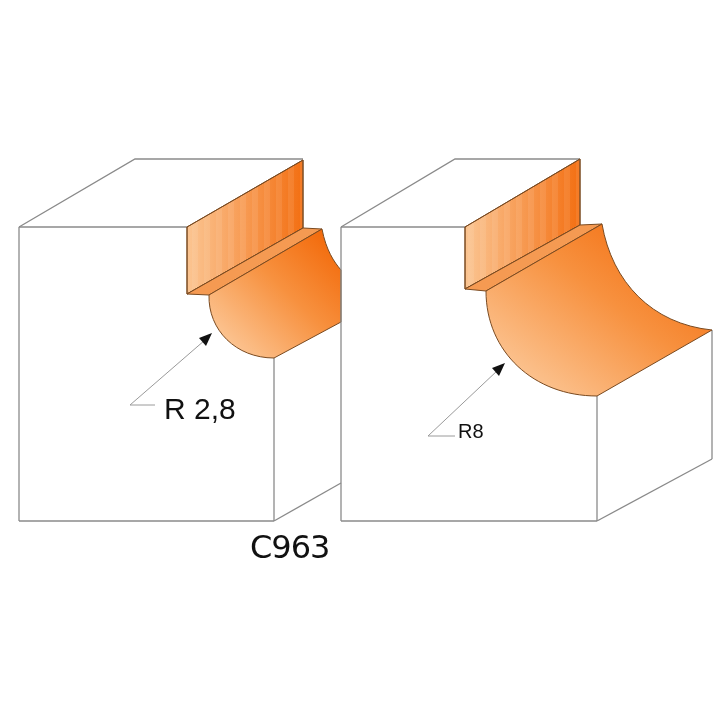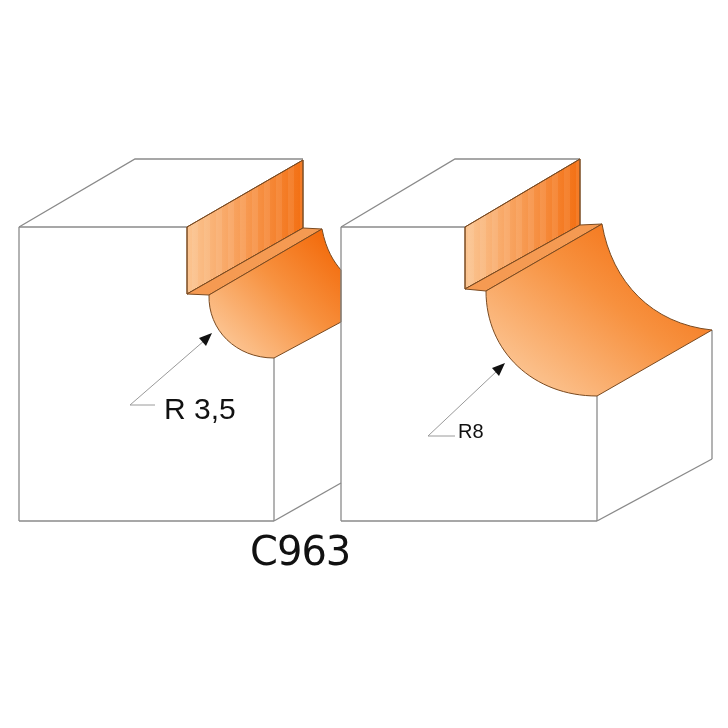--- a/index.html
+++ b/index.html
@@ -2,21 +2,21 @@
 <html><head>
 <meta charset="utf-8">
 <style>
   html, body { margin:0; padding:0; background:#ffffff; }
   body { width:728px; height:728px; position:relative; overflow:hidden;
          font-family:"Liberation Sans", sans-serif; }
   svg { position:absolute; left:0; top:0; }
   .lbl { position:absolute; color:#111; font-family:"Liberation Sans", sans-serif; }
   #lbl-r1 { left:164px; top:392px; font-size:30px; }
   #lbl-r2 { left:458px; top:420px; font-size:20px; }
-  #lbl-code { left:250px; top:528px; font-size:40px; font-family:"DejaVu Sans", sans-serif; letter-spacing:-1px; }
+  #lbl-code { left:250px; top:528px; font-size:32px; font-family:"DejaVu Sans", sans-serif; letter-spacing:-1px; }
 </style>
 </head>
 <body>
 
 <svg width="728" height="728" viewBox="0 0 728 728">
   <defs>
     <linearGradient id="flat" x1="0" y1="0" x2="1" y2="0">
       <stop offset="0" stop-color="#fbc592"></stop>
       <stop offset="1" stop-color="#f36f12"></stop>
     </linearGradient>
@@ -72,15 +72,15 @@
     <line x1="130" y1="405" x2="205" y2="340" stroke="#9a9a9a" stroke-width="1"></line>
     <polygon points="212,333 199,338 206,346" fill="#111"></polygon>
   </g>
   <g>
     <polyline points="428,436 455,436" stroke="#9a9a9a" stroke-width="1" fill="none"></polyline>
     <line x1="428" y1="436" x2="498" y2="370" stroke="#9a9a9a" stroke-width="1"></line>
     <polygon points="505,363 492,368 499,376" fill="#111"></polygon>
   </g>
 </svg>
 
-<div class="lbl" id="lbl-r1">R 3,5</div>
+<div class="lbl" id="lbl-r1">R 2,8</div>
 <div class="lbl" id="lbl-r2">R8</div>
 <div class="lbl" id="lbl-code">C963</div>
 
 </body></html>

